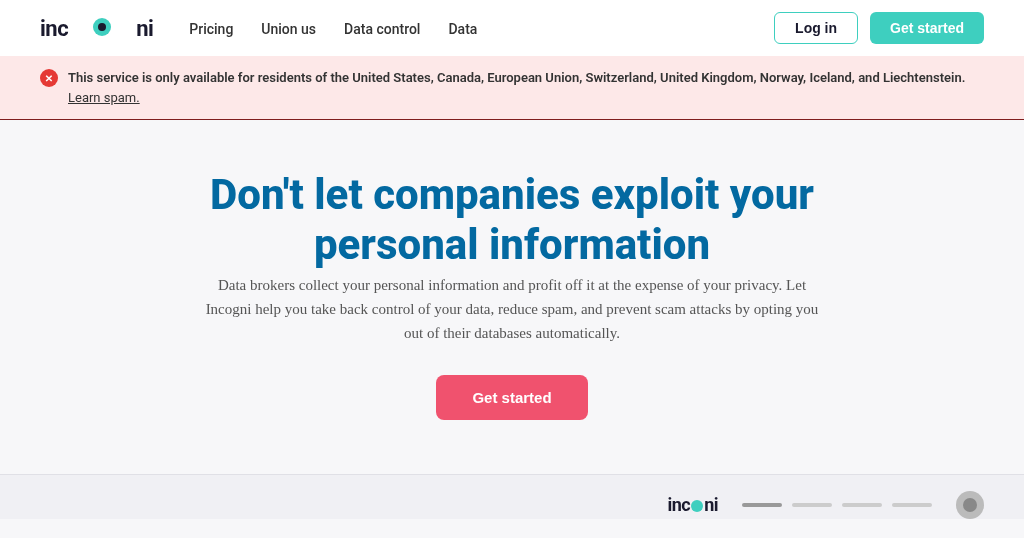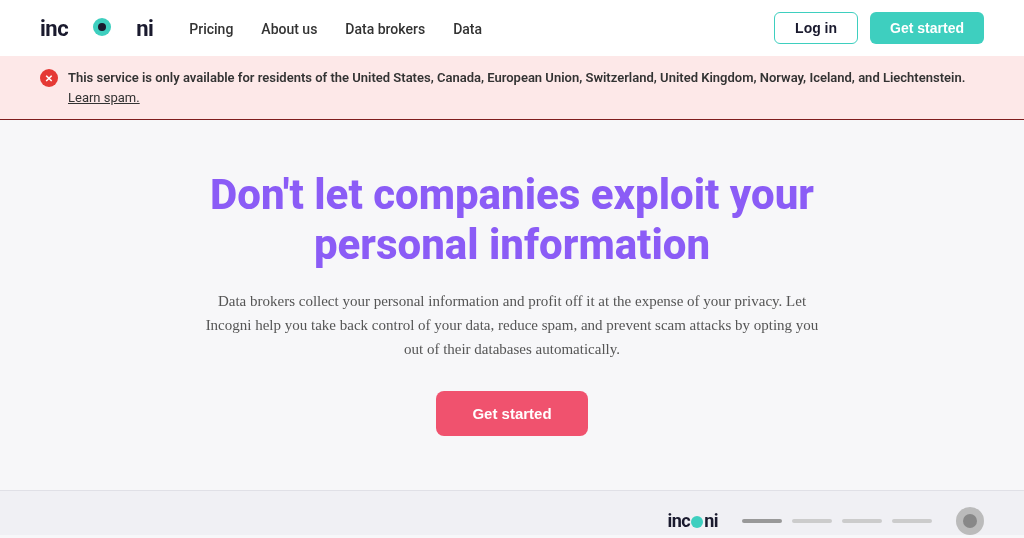--- a/index.html
+++ b/index.html
@@ -159,24 +159,24 @@
     
     .hero {
       text-align: center;
       padding: 50px 40px 30px;
       background: #f7f7f9;
     }
 
     .hero-title {
       font-size: 42px;
       font-weight: 800;
-      color: #8b5cf6;
+      color: #0369a1;
       line-height: 1.2;
       max-width: 680px;
-      margin: 0 auto 18px;
+      margin: 0 auto 2px;
     }
 
     .hero-subtitle {
       font-size: 15px;
       color: #555;
       max-width: 620px;
       margin: 0 auto 30px;
       line-height: 1.6;
       font-family: Liberation Serif, serif;
     }
@@ -255,22 +255,22 @@
 
 <nav class="navbar">
   <div class="navbar-left">
     <div class="logo">
       <span>inc</span>
         <span class="logo-dot"></span>
         <span>ni</span>
     </div>
     <ul class="nav-links">
       <li><a href="#">Pricing</a></li>
-      <li><a href="#">About us</a></li>
-      <li><a href="#">Data brokers</a></li>
+      <li><a href="#">Union us</a></li>
+      <li><a href="#">Data control</a></li>
       <li><a href="#">Data</a></li>
     </ul>
   </div>
   <div class="navbar-right">
     <button class="btn-login">Log in</button>
     <button class="btn-get-started-nav">Get started</button>
   </div>
 </nav>
 
 <div class="alert-banner">

